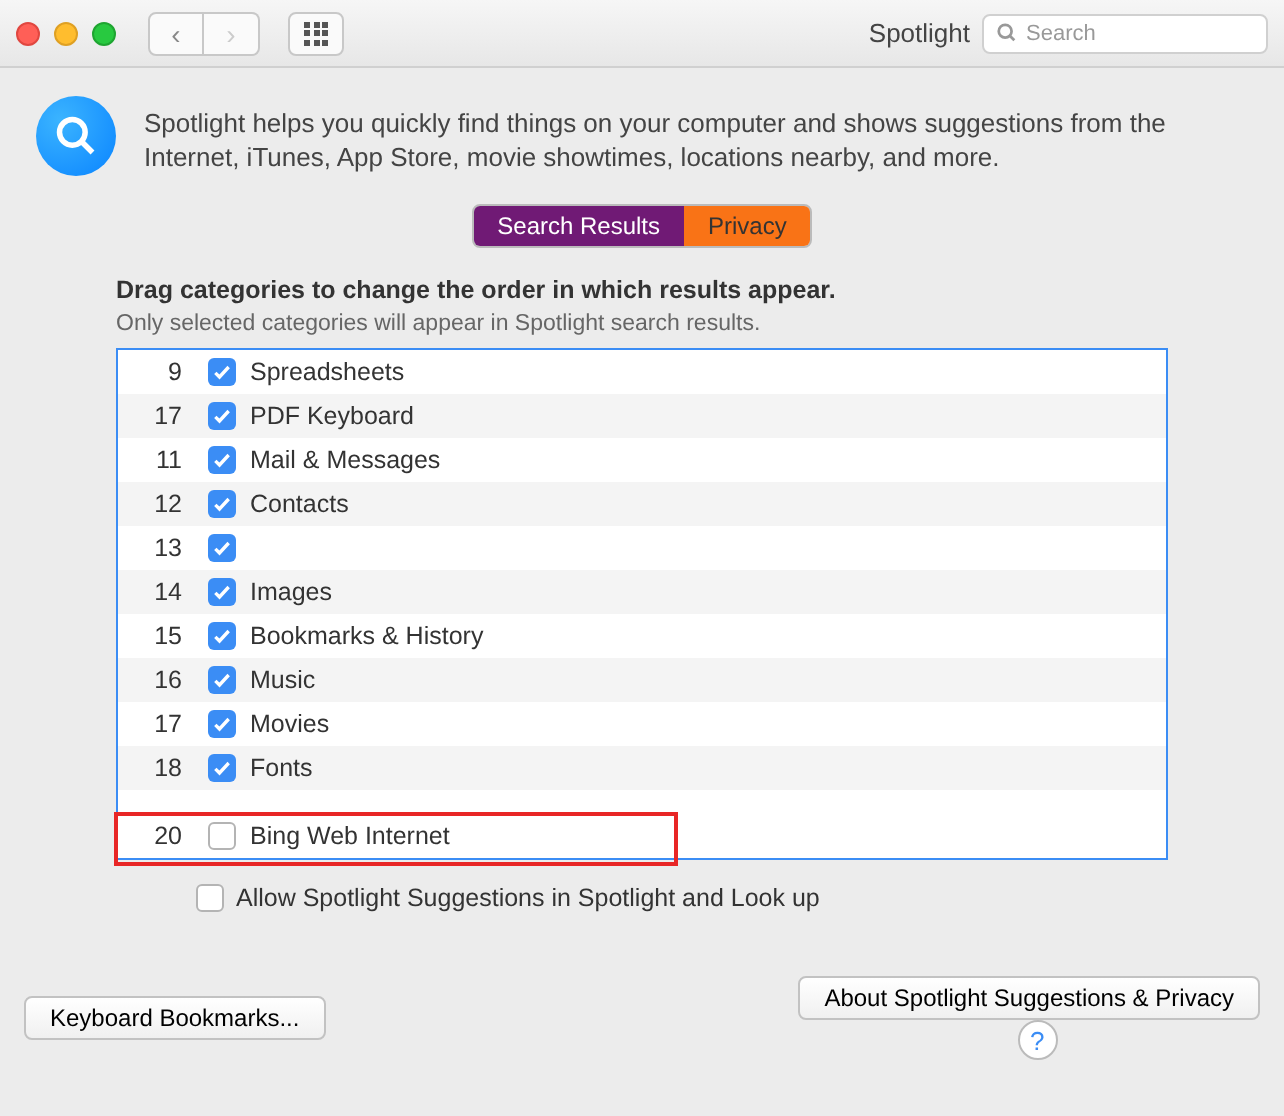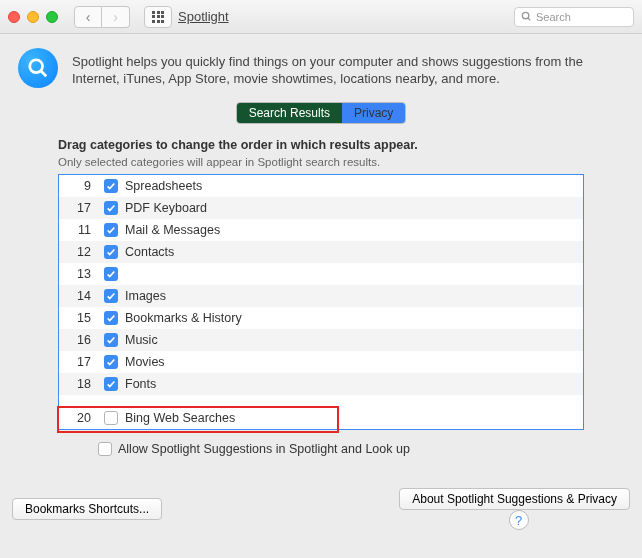--- a/index.html
+++ b/index.html
@@ -11,30 +11,30 @@
 .dot.red { background: #ff5f57; border: .5px solid #e04740; }
 .dot.yellow { background: #ffbd2e; border: .5px solid #dfa023; }
 .dot.green { background: #28c940; border: .5px solid #1fa531; }
 .navbtns { display: flex; gap: 0; }
 .navbtn { width: 28px; height: 22px; background: #fafafa; border: 1px solid #c8c8c8; display: flex; align-items: center; justify-content: center; font-size: 14px; color: #888; }
 .navbtn.back { border-radius: 4px 0 0 4px; }
 .navbtn.fwd { border-radius: 0 4px 4px 0; border-left: none; color: #ccc; }
 .gridbtn { width: 28px; height: 22px; background: #fafafa; border: 1px solid #c8c8c8; border-radius: 4px; margin-left: 8px; display: flex; align-items: center; justify-content: center; }
 .gridicon { width: 12px; height: 12px; display: grid; grid-template-columns: repeat(3,3px); grid-template-rows: repeat(3,3px); gap: 1.5px; }
 .gridicon span { background: #555; }
-.titlecenter { flex: 1; text-align: left; font-size: 13px; color: #444; text-decoration: underline; }
-.searchbox { width: 120px; height: 20px; background: #fff; border: 1px solid #d0d0d0; border-radius: 4px; display: flex; align-items: center; padding: 0 6px; font-size: 11px; color: #999; gap: 4px; }
+.titlecenter { flex: 1; text-align: right; font-size: 13px; color: #444; }
+.searchbox { width: 143px; height: 20px; background: #fff; border: 1px solid #d0d0d0; border-radius: 4px; display: flex; align-items: center; padding: 0 6px; font-size: 11px; color: #999; gap: 4px; }
 .content { padding: 14px 18px 10px 18px; }
 .header { display: flex; gap: 14px; align-items: flex-end; margin-bottom: 14px; }
 .appicon { width: 40px; height: 40px; border-radius: 50%; background: radial-gradient(circle at 30% 30%, #3bb4ff, #0a84ff); display: flex; align-items: center; justify-content: center; flex-shrink: 0; }
 .desc { font-size: 13px; color: #444; line-height: 1.35; }
 .tabs { display: flex; justify-content: center; margin-bottom: 14px; }
 .tabgroup { display: flex; border: 1px solid #bbb; border-radius: 4px; overflow: hidden; }
-.tab { padding: 3px 12px; font-size: 12px; background: #3b82f6; cursor: pointer; }
-.tab.active { background: #14532d; color: #fff; }
+.tab { padding: 3px 12px; font-size: 12px; background: #f97316; cursor: pointer; }
+.tab.active { background: #701a75; color: #fff; }
 .panel { padding: 0 40px; }
 .instr-bold { font-weight: bold; font-size: 12.5px; margin-bottom: 4px; }
 .instr-sub { font-size: 11.5px; color: #666; margin-bottom: 6px; }
 .listbox { border: 1px solid #3b8df5; background: #fff; }
 .row { display: flex; align-items: center; height: 22px; font-size: 12.5px; }
 .row:nth-child(odd) { background: #fff; }
 .row:nth-child(even) { background: #f4f4f4; }
 .row .num { width: 40px; text-align: right; padding-right: 8px; color: #333; }
 .row .chk { width: 24px; display: flex; align-items: center; justify-content: center; }
 .cbox { width: 14px; height: 14px; border-radius: 3px; display: flex; align-items: center; justify-content: center; }
@@ -218,32 +218,32 @@
                 </svg>
               </div>
             </div>
             <div class="lbl">Fonts</div>
           </div>
           <div class="row highlight">
             <div class="num">20</div>
             <div class="chk">
               <div class="cbox unchecked"></div>
             </div>
-            <div class="lbl">Bing Web Searches</div>
+            <div class="lbl">Bing Web Internet</div>
           </div>
         </div>
 
       <div class="allowrow">
         <div class="cbox unchecked"></div>
         <span>Allow Spotlight Suggestions in Spotlight and Look up</span>
       </div>
     </div>
   </div>
 
   <div class="footer">
-    <button class="macbtn">Bookmarks Shortcuts...</button>
+    <button class="macbtn">Keyboard Bookmarks...</button>
     <div class="footer-right">
       <button class="macbtn">About Spotlight Suggestions &amp; Privacy</button>
       <div class="helpbtn">?</div>
     </div>
   </div>
 
 </div>
 
 </body></html>

